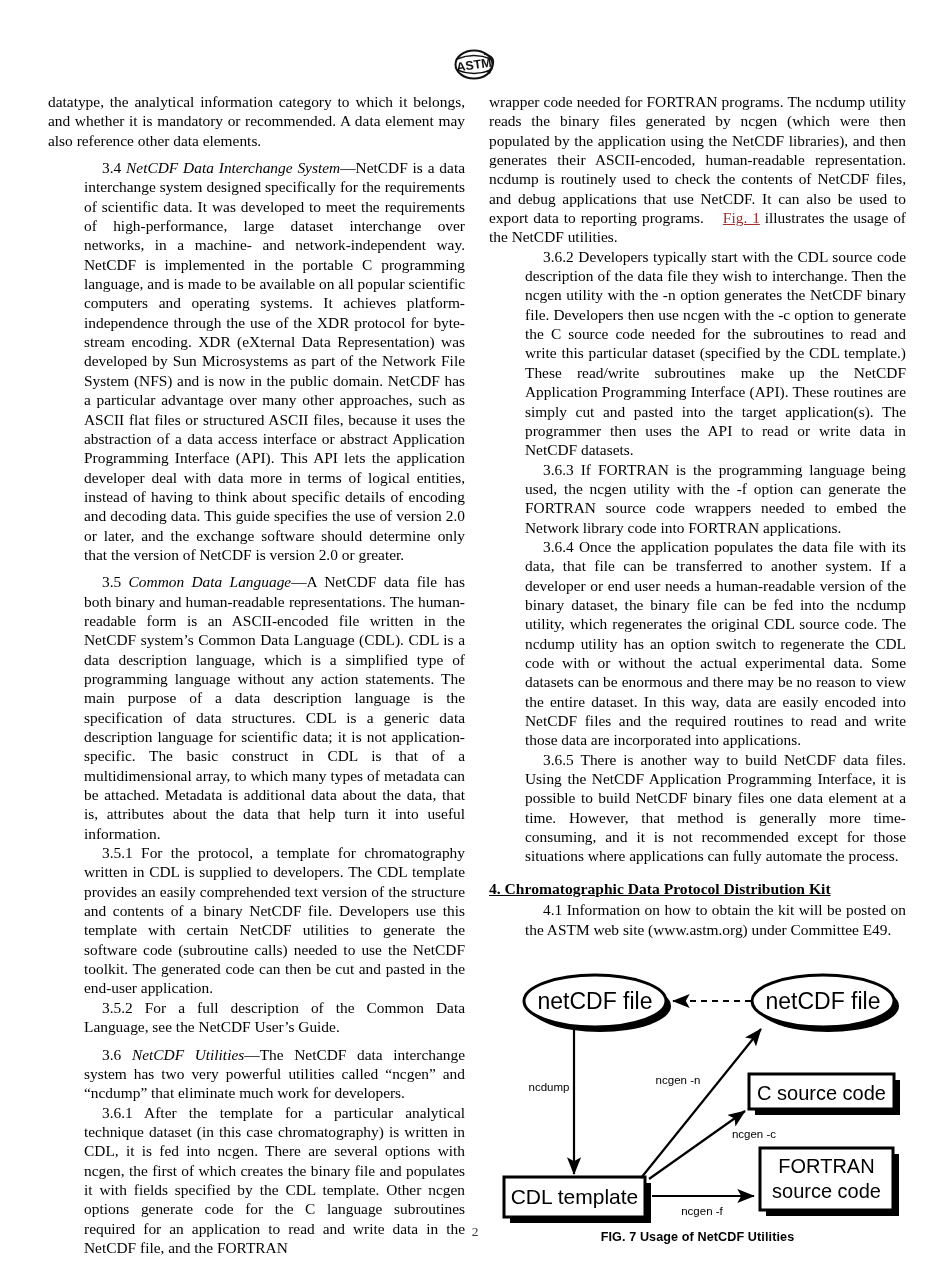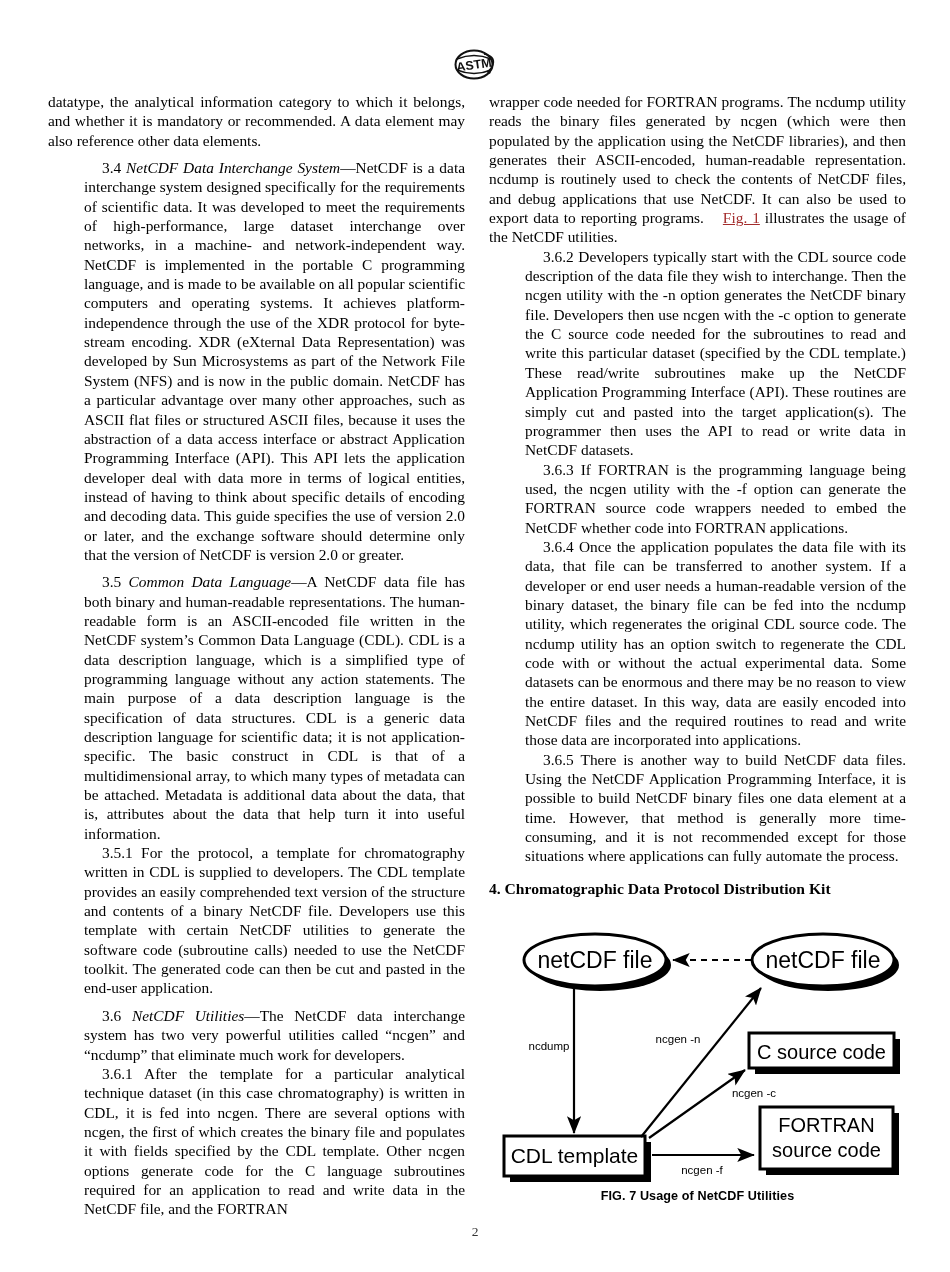--- a/index.html
+++ b/index.html
@@ -78,20 +78,21 @@
   .link {
     color: #a32c2c;
     margin-left: 14px;
   }
   h2.section-head {
     margin: 13px 0 2px 0;
     font-size: 15.6px;
     font-weight: bold;
     line-height: 19.4px;
     text-align: left;
+    text-decoration: underline;
   }
 
   
   .figure-block {
     margin-top: 17px;
     width: 417px;
   }
   .figure-svg {
     display: block;
     width: 417px;
@@ -138,41 +139,43 @@
   <div class="col">
 
     <p>datatype, the analytical information category to which it belongs, and whether it is mandatory or recommended. A data element may also reference other data elements.</p>
 
     <p class="indent gap-before"><span>3.4</span> <span class="it">NetCDF Data Interchange System</span><span>—NetCDF is a data interchange system designed specifically for the requirements of scientific data. It was developed to meet the requirements of high-performance, large dataset interchange over networks, in a machine- and network-independent way. NetCDF is implemented in the portable C programming language, and is made to be available on all popular scientific computers and operating systems. It achieves platform-independence through the use of the XDR protocol for byte-stream encoding. XDR (eXternal Data Representation) was developed by Sun Microsystems as part of the Network File System (NFS) and is now in the public domain. NetCDF has a particular advantage over many other approaches, such as ASCII flat files or structured ASCII files, because it uses the abstraction of a data access interface or abstract Application Programming Interface (API). This API lets the application developer deal with data more in terms of logical entities, instead of having to think about specific details of encoding and decoding data. This guide specifies the use of version 2.0 or later, and the exchange software should determine only that the version of NetCDF is version 2.0 or greater.</span></p>
 
     <p class="indent gap-before"><span>3.5</span> <span class="it">Common Data Language</span><span>—A NetCDF data file has both binary and human-readable representations. The human-readable form is an ASCII-encoded file written in the NetCDF system’s Common Data Language (CDL). CDL is a data description language, which is a simplified type of programming language without any action statements. The main purpose of a data description language is the specification of data structures. CDL is a generic data description language for scientific data; it is not application-specific. The basic construct in CDL is that of a multidimensional array, to which many types of metadata can be attached. Metadata is additional data about the data, that is, attributes about the data that help turn it into useful information.</span></p>
 
     <p class="indent">3.5.1 For the protocol, a template for chromatography written in CDL is supplied to developers. The CDL template provides an easily comprehended text version of the structure and contents of a binary NetCDF file. Developers use this template with certain NetCDF utilities to generate the software code (subroutine calls) needed to use the NetCDF toolkit. The generated code can then be cut and pasted in the end-user application.</p>
 
+    <p class="indent">3.5.2 For a full description of the Common Data Language, see the NetCDF User’s Guide.</p>
 
     <p class="indent gap-before"><span>3.6</span> <span class="it">NetCDF Utilities</span><span>—The NetCDF data interchange system has two very powerful utilities called “ncgen” and “ncdump” that eliminate much work for developers.</span></p>
 
     <p class="indent">3.6.1 After the template for a particular analytical technique dataset (in this case chromatography) is written in CDL, it is fed into ncgen. There are several options with ncgen, the first of which creates the binary file and populates it with fields specified by the CDL template. Other ncgen options generate code for the C language subroutines required for an application to read and write data in the NetCDF file, and the FORTRAN</p>
 
   </div>
 
   <div class="col">
 
     <p><span>wrapper code needed for FORTRAN programs. The ncdump utility reads the binary files generated by ncgen (which were then populated by the application using the NetCDF libraries), and then generates their ASCII-encoded, human-readable representation. ncdump is routinely used to check the contents of NetCDF files, and debug applications that use NetCDF. It can also be used to export data to reporting programs. </span><a class="link" href="#">Fig. 1</a><span> illustrates the usage of the NetCDF utilities.</span></p>
 
     <p class="indent">3.6.2 Developers typically start with the CDL source code description of the data file they wish to interchange. Then the ncgen utility with the -n option generates the NetCDF binary file. Developers then use ncgen with the -c option to generate the C source code needed for the subroutines to read and write this particular dataset (specified by the CDL template.) These read/write subroutines make up the NetCDF Application Programming Interface (API). These routines are simply cut and pasted into the target application(s). The programmer then uses the API to read or write data in NetCDF datasets.</p>
 
-    <p class="indent">3.6.3 If FORTRAN is the programming language being used, the ncgen utility with the -f option can generate the FORTRAN source code wrappers needed to embed the NetCDF whether code into FORTRAN applications.</p>
+    <p class="indent">3.6.3 If FORTRAN is the programming language being used, the ncgen utility with the -f option can generate the FORTRAN source code wrappers needed to embed the Network library code into FORTRAN applications.</p>
 
     <p class="indent">3.6.4 Once the application populates the data file with its data, that file can be transferred to another system. If a developer or end user needs a human-readable version of the binary dataset, the binary file can be fed into the ncdump utility, which regenerates the original CDL source code. The ncdump utility has an option switch to regenerate the CDL code with or without the actual experimental data. Some datasets can be enormous and there may be no reason to view the entire dataset. In this way, data are easily encoded into NetCDF files and the required routines to read and write those data are incorporated into applications.</p>
 
     <p class="indent">3.6.5 There is another way to build NetCDF data files. Using the NetCDF Application Programming Interface, it is possible to build NetCDF binary files one data element at a time. However, that method is generally more time-consuming, and it is not recommended except for those situations where applications can fully automate the process.</p>
 
     <h2 class="section-head">4.  Chromatographic Data Protocol Distribution Kit</h2>
 
+    <p class="indent">4.1 Information on how to obtain the kit will be posted on the ASTM web site (www.astm.org) under Committee E49.</p>
 
     <div class="figure-block">
       <svg class="figure-svg" viewBox="0 0 417 272">
         <defs>
           <marker id="ah" markerWidth="9" markerHeight="9" refX="7.6" refY="3.2" orient="auto">
             <path d="M0,0 L8,3.2 L0,6.4 L1.8,3.2 z" fill="#000000"></path>
           </marker>
           <marker id="ahs" markerWidth="9" markerHeight="9" refX="7.6" refY="3.2" orient="auto">
             <path d="M0,0 L8,3.2 L0,6.4 L1.8,3.2 z" fill="#000000"></path>
           </marker>

